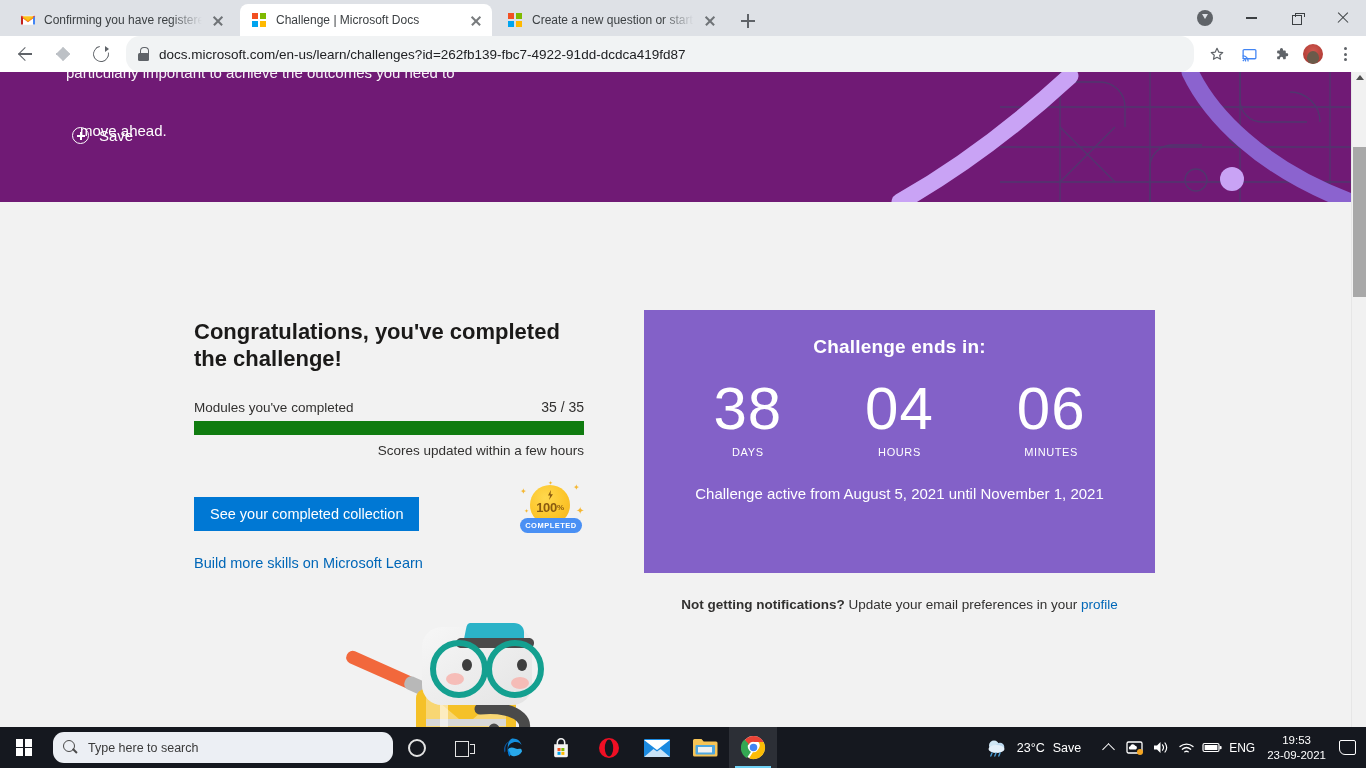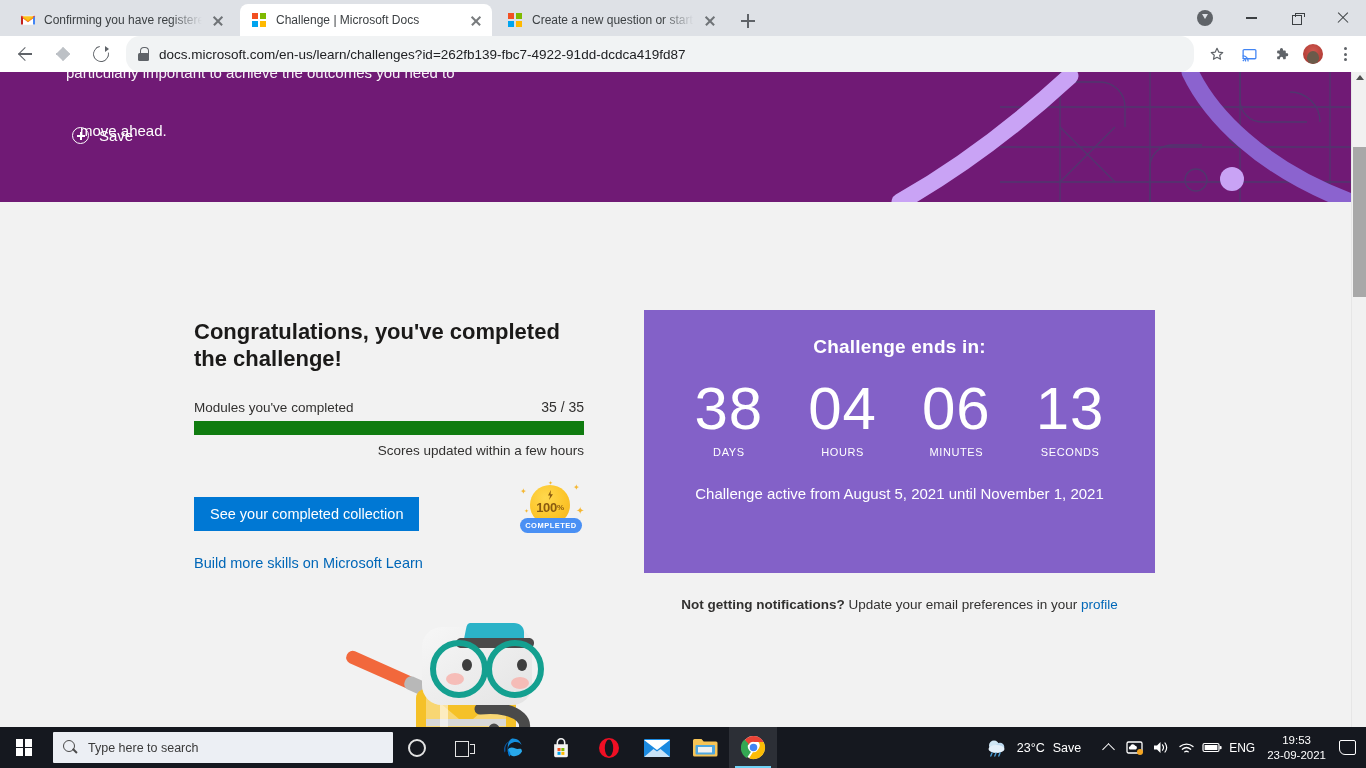--- a/index.html
+++ b/index.html
@@ -217,21 +217,21 @@
   .taskbar { position:absolute; left:0; bottom:0; width:1366px; height:41px; background:#15181f; display:flex; align-items:center; }
   .startbtn { width:48px; height:41px; display:flex; align-items:center; justify-content:center; }
   .winlogo { width:17px; height:17px; position:relative; }
   .winlogo i{ position:absolute; width:7.6px; height:7.6px; background:#fff; }
   .winlogo i:nth-child(1){ left:0; top:0; }
   .winlogo i:nth-child(2){ left:9px; top:0; }
   .winlogo i:nth-child(3){ left:0; top:9px; }
   .winlogo i:nth-child(4){ left:9px; top:9px; }
 
   .searchbox {
-    width:340px; height:31px; background:#eceff4; border-radius:1px;
+    width:340px; height:31px; background:#eceff4; border-radius:11px;
     display:flex; align-items:center; padding:0 10px; margin-left:5px;
     font-size:12.5px; color:#3a3a3a;
   }
   .srch-ic { width:15px; height:15px; position:relative; margin-right:10px; flex:0 0 15px; }
   .srch-ic:before{ content:""; position:absolute; left:0; top:0; width:10px;height:10px; border:1.5px solid #4a4a4a; border-radius:50%; }
   .srch-ic:after { content:""; position:absolute; left:9px; top:9.5px; width:6px;height:1.5px; background:#4a4a4a; transform:rotate(45deg); }
 
   .tb-app { width:48px; height:41px; display:flex; align-items:center; justify-content:center; position:relative; }
   .tb-app.active { background:#2c2f36; }
   .tb-app.active:after{ content:""; position:absolute; left:6px; right:6px; bottom:0; height:2.5px; background:#6fd2f5; }
@@ -419,24 +419,20 @@
             <div class="cd-lab">DAYS</div>
           </div>
           <div class="cd-unit">
             <div class="cd-num">04</div>
             <div class="cd-lab">HOURS</div>
           </div>
           <div class="cd-unit">
             <div class="cd-num">06</div>
             <div class="cd-lab">MINUTES</div>
           </div>
-          <div class="cd-unit">
-            <div class="cd-num">13</div>
-            <div class="cd-lab">SECONDS</div>
-          </div>
         </div>
         <div class="cd-active">Challenge active from August 5, 2021 until November 1, 2021</div>
       </div>
 
       <div class="notif">
         <b>Not getting notifications?</b><span> Update your email preferences in your </span><a style="color: rgb(0, 103, 184);">profile</a>
       </div>
 
       <div class="robot">
         <svg width="260" height="185" viewBox="0 0 260 185">

